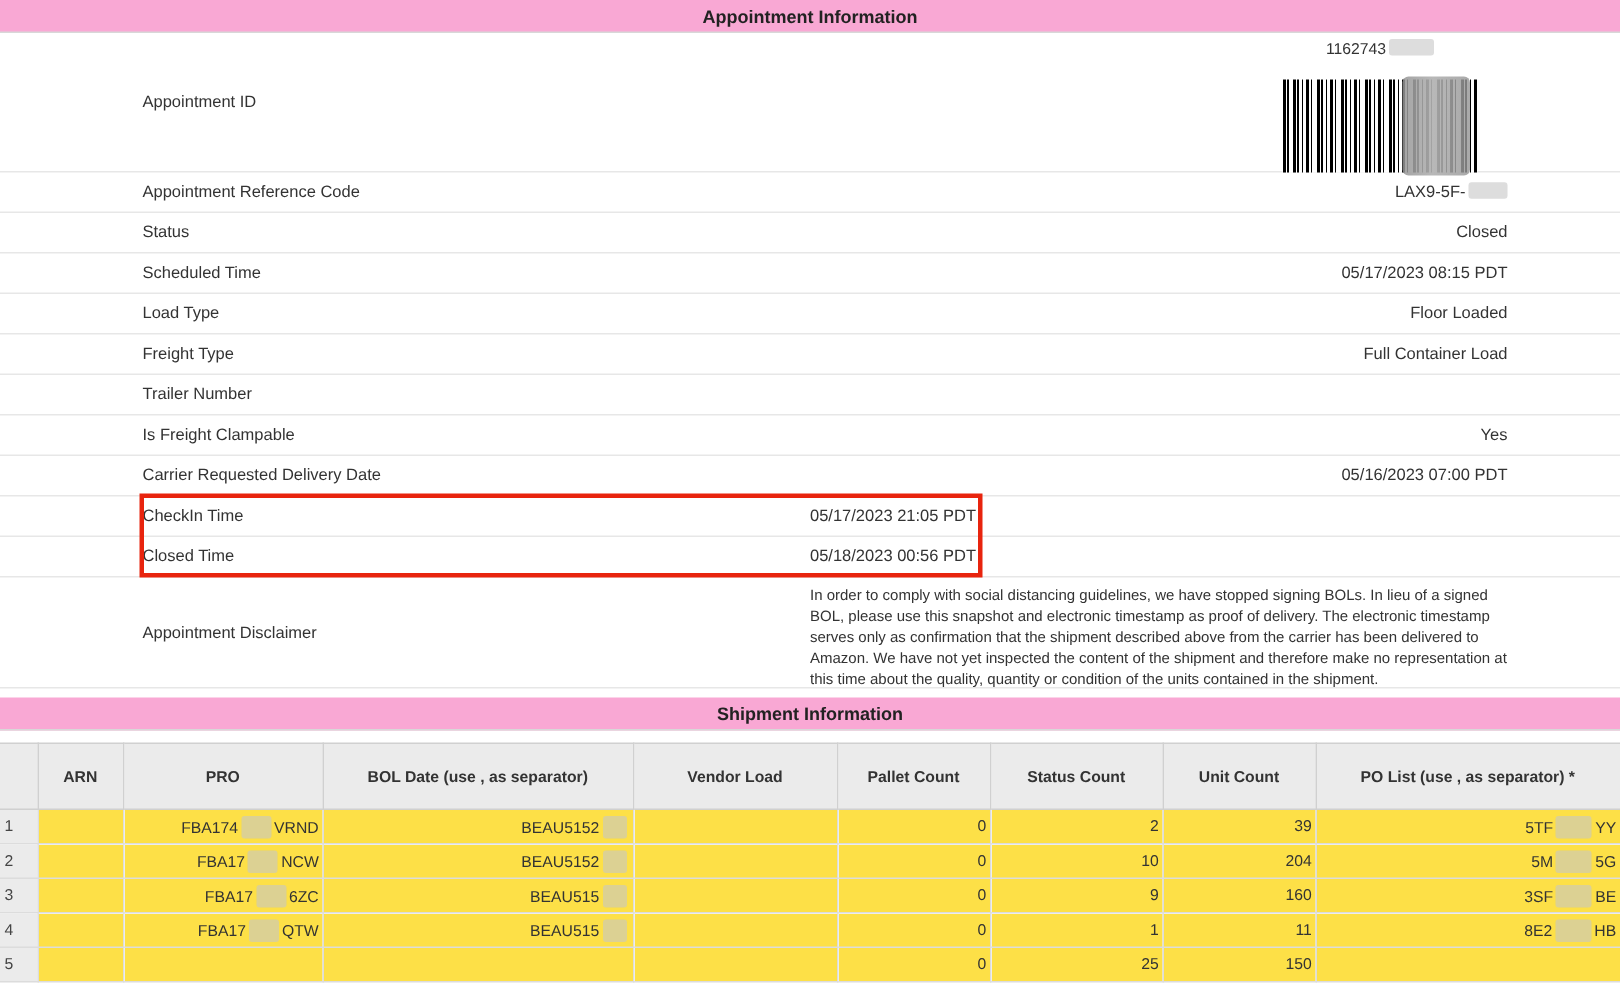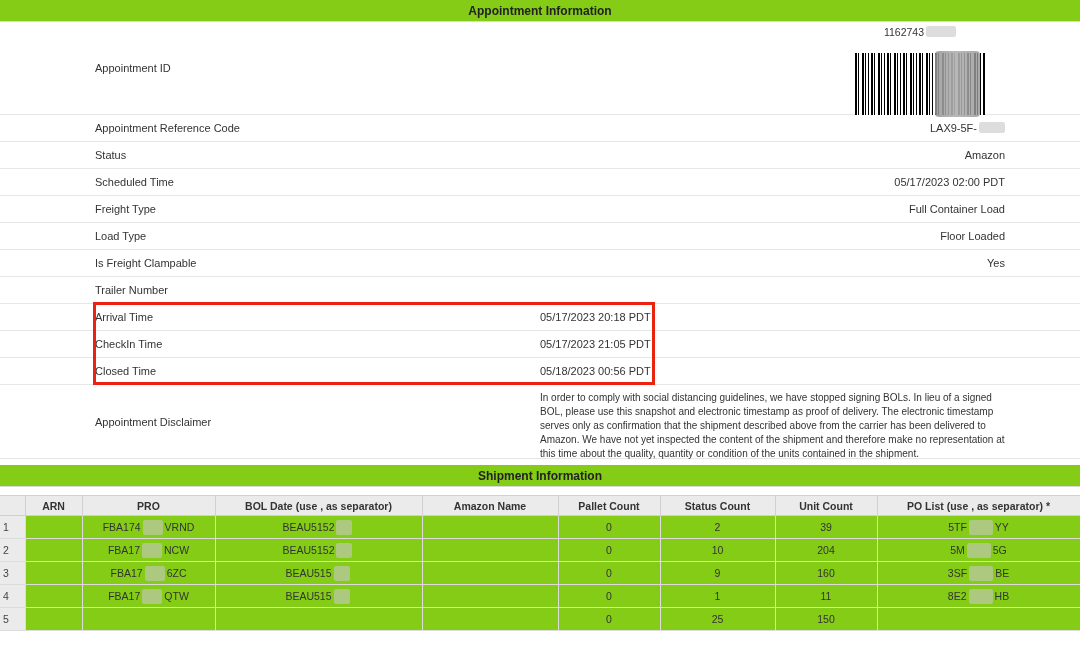--- a/index.html
+++ b/index.html
@@ -3,21 +3,21 @@
 <meta charset="utf-8">
 <style>
   html,body{margin:0;padding:0;}
   body{
     width:1080px;height:663px;overflow:hidden;background:#fff;
     font-family:"Liberation Sans", sans-serif;color:#333;position:relative;
   }
 
   
   .section-bar{
-    height:21px;background:#84cc16;border-bottom:1px solid #d8d8d8;
+    height:21px;background:#f9a8d4;border-bottom:1px solid #d8d8d8;
     display:flex;align-items:center;justify-content:center;
   }
   .section-bar .bar-title{font-weight:bold;font-size:12px;color:#222;}
 
   
   .info-row{position:relative;height:26px;border-bottom:1px solid #e7e7e7;font-size:11px;color:#333;}
   .lbl{position:absolute;left:95px;top:50%;transform:translateY(-50%);white-space:nowrap;}
   .val{position:absolute;right:75px;top:50%;transform:translateY(-50%);white-space:nowrap;}
   .boxed-group .val{right:auto;left:540px;}
 
@@ -57,25 +57,25 @@
   .chip-bol{width:16px;margin-left:2px;}
   .chip-po{width:24px;}
 
   
   table.ship-table{
     width:1080px;margin-top:8px;border-collapse:collapse;table-layout:fixed;
     font-size:10.5px;color:#333;
   }
   .ship-table th{
     height:19px;background:#ebebeb;border:1px solid #d0d0d0;
-    font-weight:bold;text-align:center;padding:0 2px;overflow:hidden;white-space:nowrap;
+    font-weight:bold;text-align:center;padding:12px 2px;overflow:hidden;white-space:nowrap;
   }
   .ship-table td{
-    height:22px;border:1px solid #dcdcdc;text-align:center;
-    padding:0 2px;overflow:hidden;white-space:nowrap;background:#84cc16;
+    height:22px;border:1px solid #dcdcdc;text-align:right;
+    padding:0 2px;overflow:hidden;white-space:nowrap;background:#fde047;
   }
   .ship-table th:first-child,.ship-table td:first-child{border-left:none;}
   .ship-table td.c-num{background:#ebebeb;text-align:left;padding-left:3px;color:#444;}
 </style>
 </head>
 <body>
 
 <div class="page">
 
   <div class="section-bar">
@@ -96,56 +96,56 @@
 
   <div id="rows-main">
   <div class="info-row">
     <span class="lbl">Appointment Reference Code</span>
     <span class="val"><span>LAX9-5F-</span><span class="chip chip-val"></span></span>
   </div>
 
 
   <div class="info-row">
     <span class="lbl">Status</span>
-    <span class="val"><span>Amazon</span></span>
+    <span class="val"><span>Closed</span></span>
   </div>
 
   <div class="info-row">
     <span class="lbl">Scheduled Time</span>
-    <span class="val"><span>05/17/2023 02:00 PDT</span></span>
+    <span class="val"><span>05/17/2023 08:15 PDT</span></span>
+  </div>
+
+  <div class="info-row">
+    <span class="lbl">Load Type</span>
+    <span class="val"><span>Floor Loaded</span></span>
   </div>
 
   <div class="info-row">
     <span class="lbl">Freight Type</span>
     <span class="val"><span>Full Container Load</span></span>
   </div>
 
   <div class="info-row">
-    <span class="lbl">Load Type</span>
-    <span class="val"><span>Floor Loaded</span></span>
+    <span class="lbl">Trailer Number</span>
+    <span class="val"><span></span></span>
   </div>
 
   <div class="info-row">
     <span class="lbl">Is Freight Clampable</span>
     <span class="val"><span>Yes</span></span>
   </div>
 
   <div class="info-row">
-    <span class="lbl">Trailer Number</span>
-    <span class="val"><span></span></span>
-  </div>
-
+    <span class="lbl">Carrier Requested Delivery Date</span>
+    <span class="val"><span>05/16/2023 07:00 PDT</span></span>
+  </div>
 </div>
 
   <div class="boxed-group">
     <div id="rows-boxed">
-  <div class="info-row">
-    <span class="lbl">Arrival Time</span>
-    <span class="val"><span>05/17/2023 20:18 PDT</span></span>
-  </div>
 
   <div class="info-row">
     <span class="lbl">CheckIn Time</span>
     <span class="val"><span>05/17/2023 21:05 PDT</span></span>
   </div>
 
   <div class="info-row">
     <span class="lbl">Closed Time</span>
     <span class="val"><span>05/18/2023 00:56 PDT</span></span>
   </div>
@@ -177,21 +177,21 @@
     <thead>
         <tr id="ship-head">
   <th></th>
 
   <th>ARN</th>
 
   <th>PRO</th>
 
   <th>BOL Date (use , as separator)</th>
 
-  <th>Amazon Name</th>
+  <th>Vendor Load</th>
 
   <th>Pallet Count</th>
 
   <th>Status Count</th>
 
   <th>Unit Count</th>
 
   <th>PO List (use , as separator) *</th>
 </tr>
       </thead>

